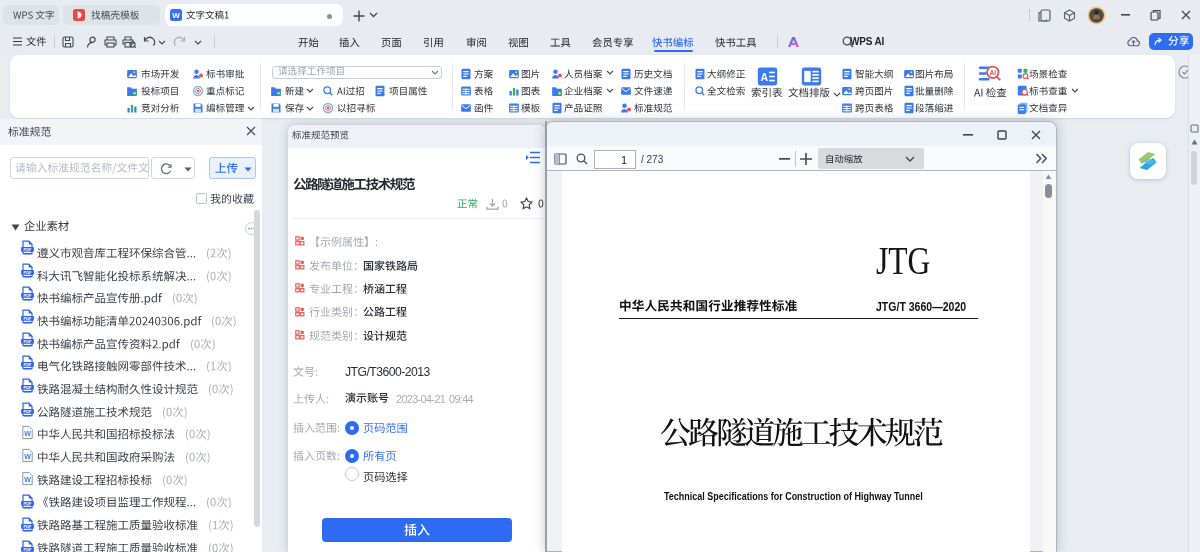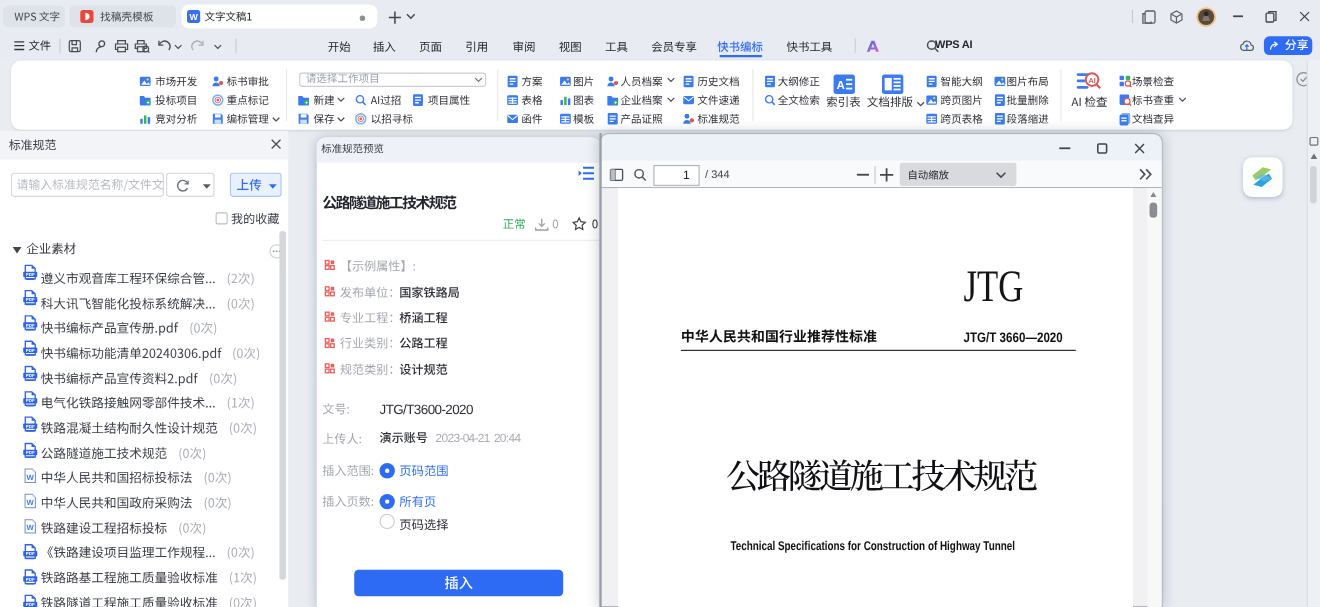--- a/index.html
+++ b/index.html
@@ -790,23 +790,23 @@
     <rect x="7" y="1" width="4.2" height="4.2" fill="#e8605a" stroke="none" rx="1"></rect>
     <rect x="1" y="7" width="4.2" height="4.2"></rect>
     <rect x="7" y="7" width="4.2" height="4.2"></rect>
   </svg>
 <div class="abs radio ron" style="left:344.6px;top:420.8px"></div>
 <div class="abs" style="left:349.6px;top:425.8px;width:4px;height:4px;border-radius:50%;background:#fff"></div>
 <div class="abs radio ron" style="left:344.6px;top:448.8px"></div>
 <div class="abs" style="left:349.6px;top:453.8px;width:4px;height:4px;border-radius:50%;background:#fff"></div>
 <div class="abs radio roff" style="left:344.6px;top:467px"></div>
 <div class="abs insb"></div>
-<div class="abs" style="left:345px;top:364.8px;width:120px;font-size:12.2px;letter-spacing:-.52px;color:#2b2e35">JTG/T3600-2020</div>
+<div class="abs" style="left:345px;top:364.8px;width:120px;font-size:12.2px;letter-spacing:-.52px;color:#2b2e35">JTG/T3600-2013</div>
 <div class="abs" style="left:396px;top:393px;width:70px;font-size:10.8px;letter-spacing:-.6px;color:#a8acb3">2023-04-21</div>
-<div class="abs" style="left:449px;top:393px;width:40px;font-size:10.8px;letter-spacing:-.6px;color:#a8acb3">20:44</div>
+<div class="abs" style="left:449px;top:393px;width:40px;font-size:10.8px;letter-spacing:-.6px;color:#a8acb3">09:44</div>
 
 <div class="abs pdfw"></div>
 <div class="abs pdft"></div>
 <svg class="ic" style="left:963px;top:134px" width="10" height="2" viewBox="0 0 10 2">
     <rect width="10" height="1.6" fill="#3f444d"></rect>
   </svg>
 <svg class="ic" style="left:997px;top:130px" width="10" height="10" viewBox="0 0 10 10" fill="none" stroke="#3f444d" stroke-width="1.4">
     <rect x="1" y="1" width="8" height="8" rx="1"></rect>
   </svg>
 <svg class="ic" style="left:1031px;top:130px" width="10" height="10" viewBox="0 0 10 10" stroke="#3f444d" stroke-width="1.3">
@@ -816,21 +816,21 @@
 <svg class="ic" style="left:554px;top:153px" width="13" height="12" viewBox="0 0 13 12" fill="none" stroke="#4a5058" stroke-width="1.2">
     <rect x="1" y="1" width="11" height="10" rx="1"></rect>
     <path d="M5 1v10"></path>
     <rect x="1" y="1" width="4" height="10" fill="#b9bdc4" stroke="none"></rect>
   </svg>
 <svg class="ic" style="left:576px;top:153px" width="12" height="12" viewBox="0 0 12 12" fill="none" stroke="#4a5058" stroke-width="1.3">
     <circle cx="5" cy="5" r="3.8"></circle>
     <path d="M8 8l3 3"></path>
   </svg>
 <div class="abs pginp">1</div>
-<div class="abs" style="left:641px;top:153.5px;font-size:10px;color:#3e434c">/ 344</div>
+<div class="abs" style="left:641px;top:153.5px;font-size:10px;color:#3e434c">/ 273</div>
 <svg class="ic" style="left:779px;top:158px" width="11" height="2" viewBox="0 0 11 2">
     <rect width="11" height="1.7" fill="#43484f"></rect>
   </svg>
 <div class="abs ln" style="left:795px;top:151px;width:1px;height:16px;background:#c4c7cc"></div>
 <svg class="ic" style="left:800px;top:153px" width="12" height="12" viewBox="0 0 12 12" stroke="#43484f" stroke-width="1.6" fill="none">
     <path d="M6 0v12M0 6h12"></path>
   </svg>
 <div class="abs zoomdd"></div>
 <svg class="ic" style="left:905px;top:156px" width="10" height="6" viewBox="0 0 10 6" stroke="#43484f" stroke-width="1.4" fill="none">
     <path d="M1 1l4 4 4-4"></path>

